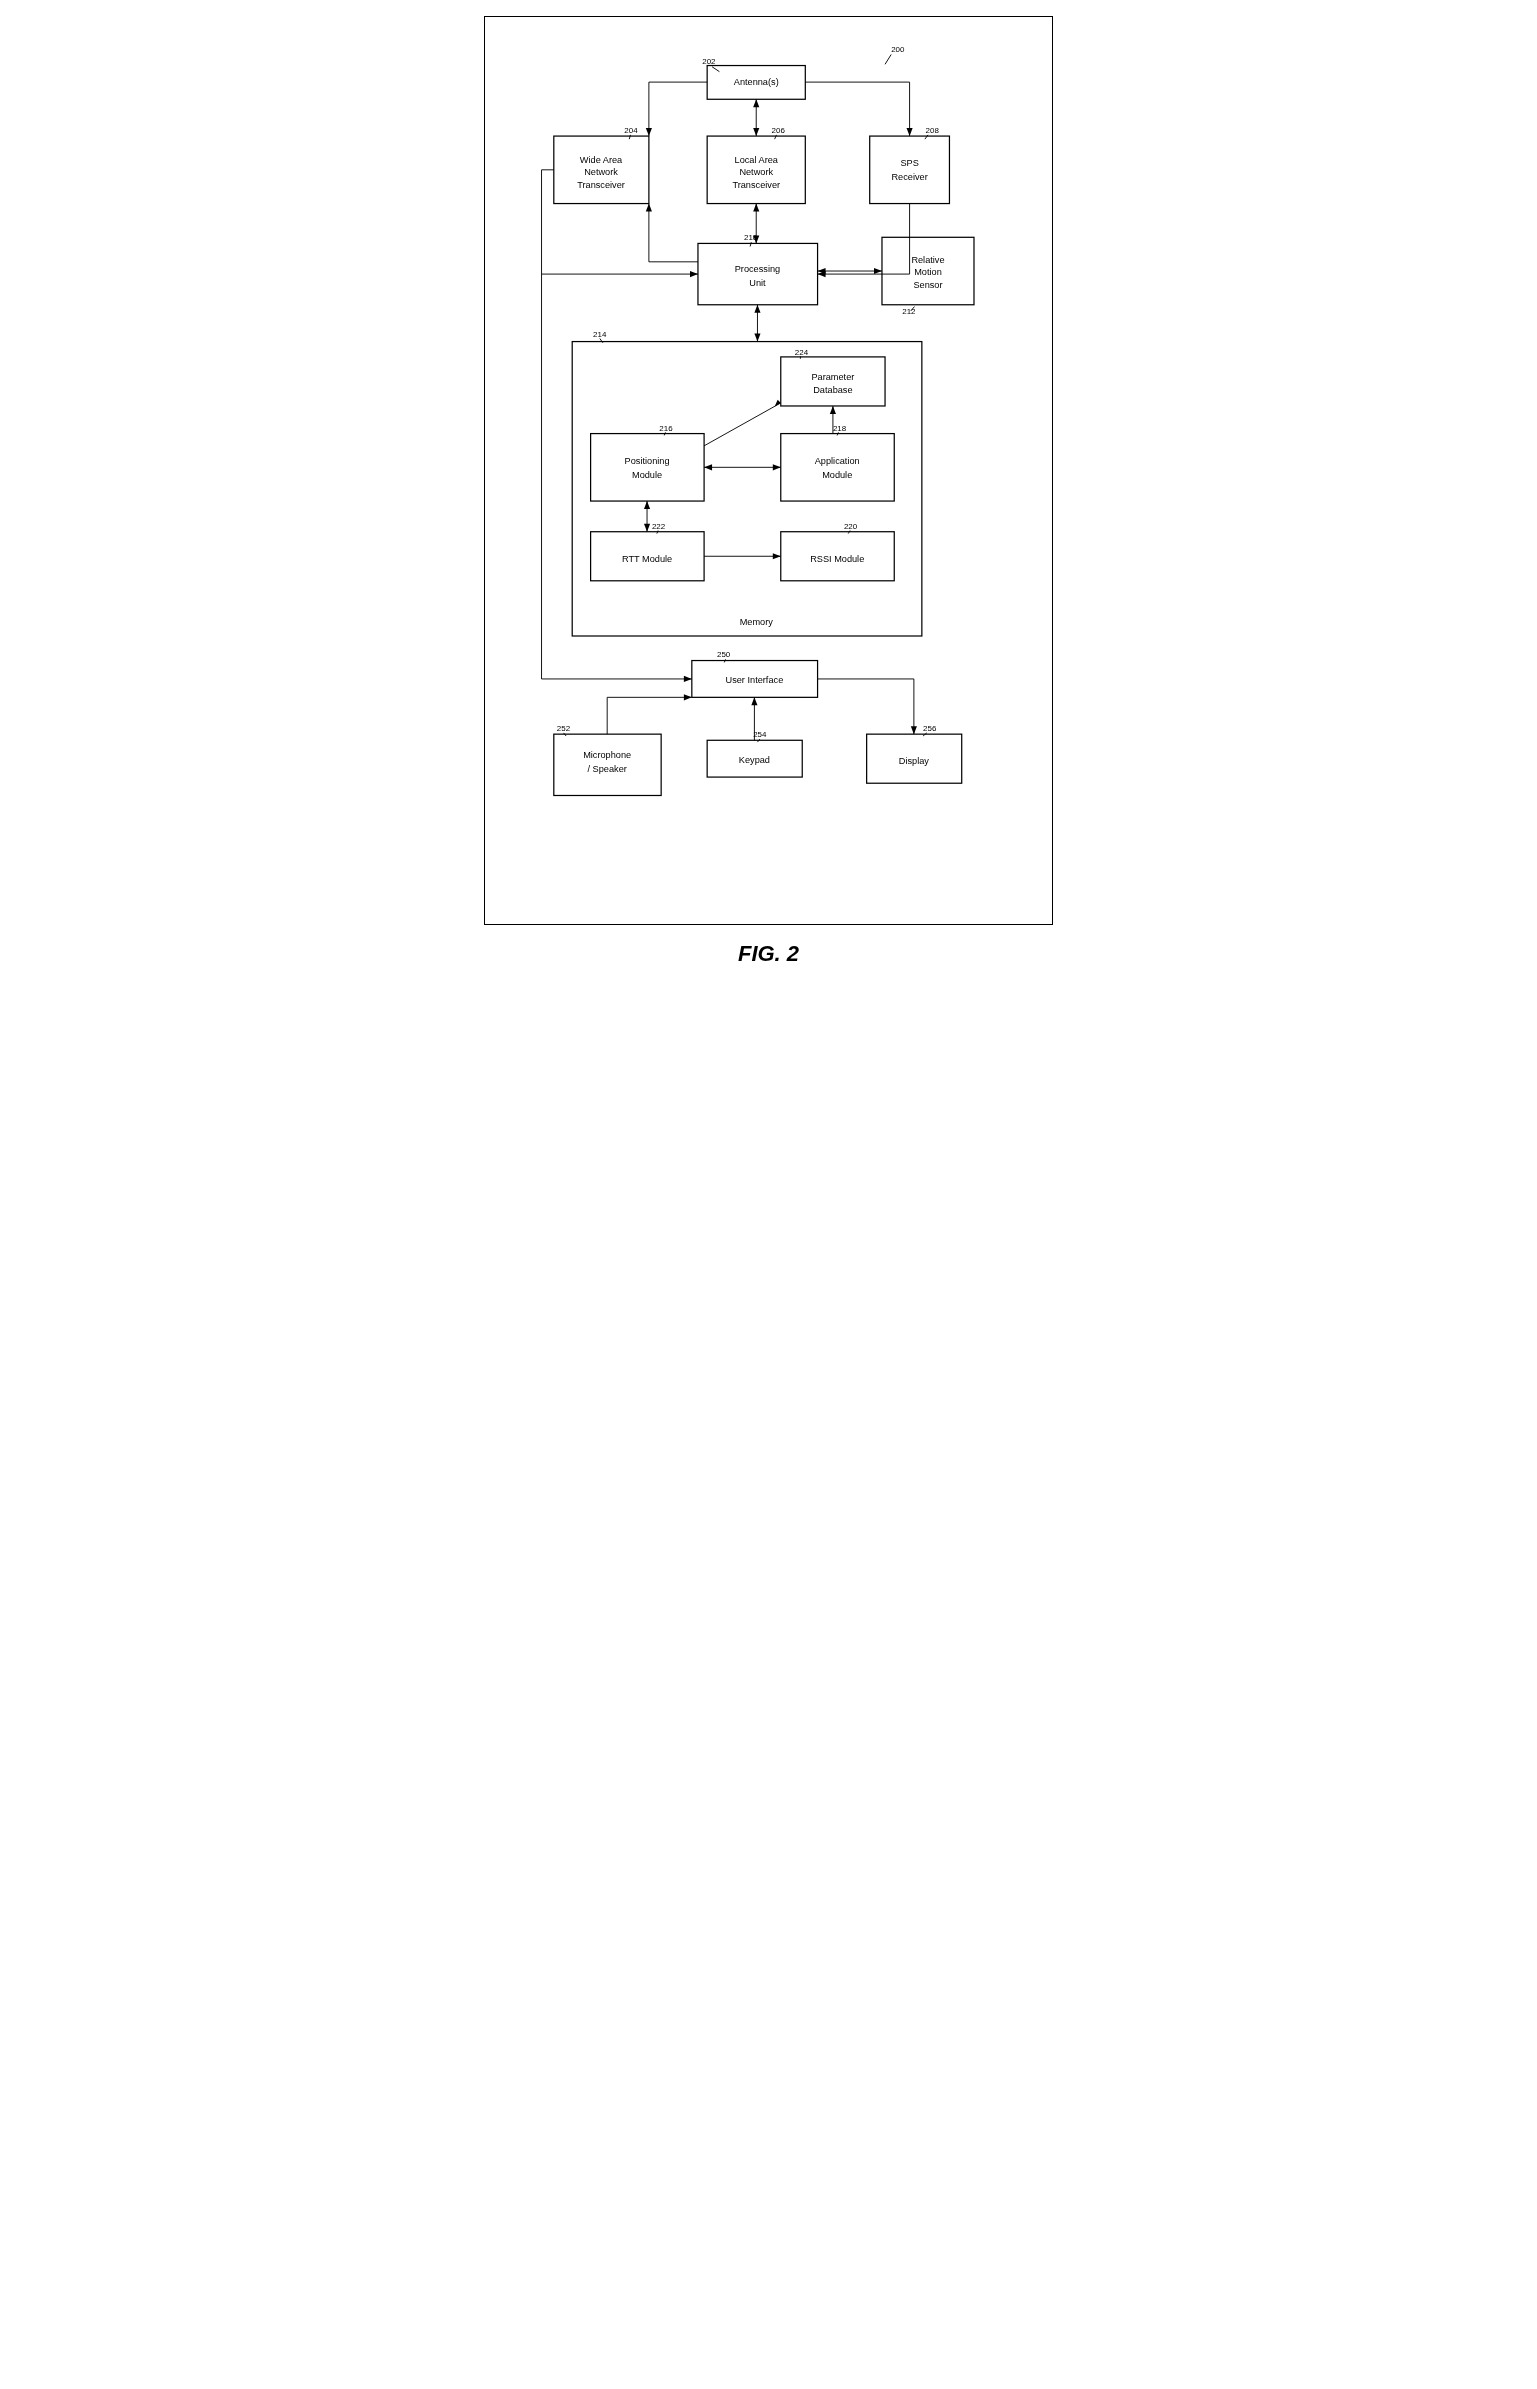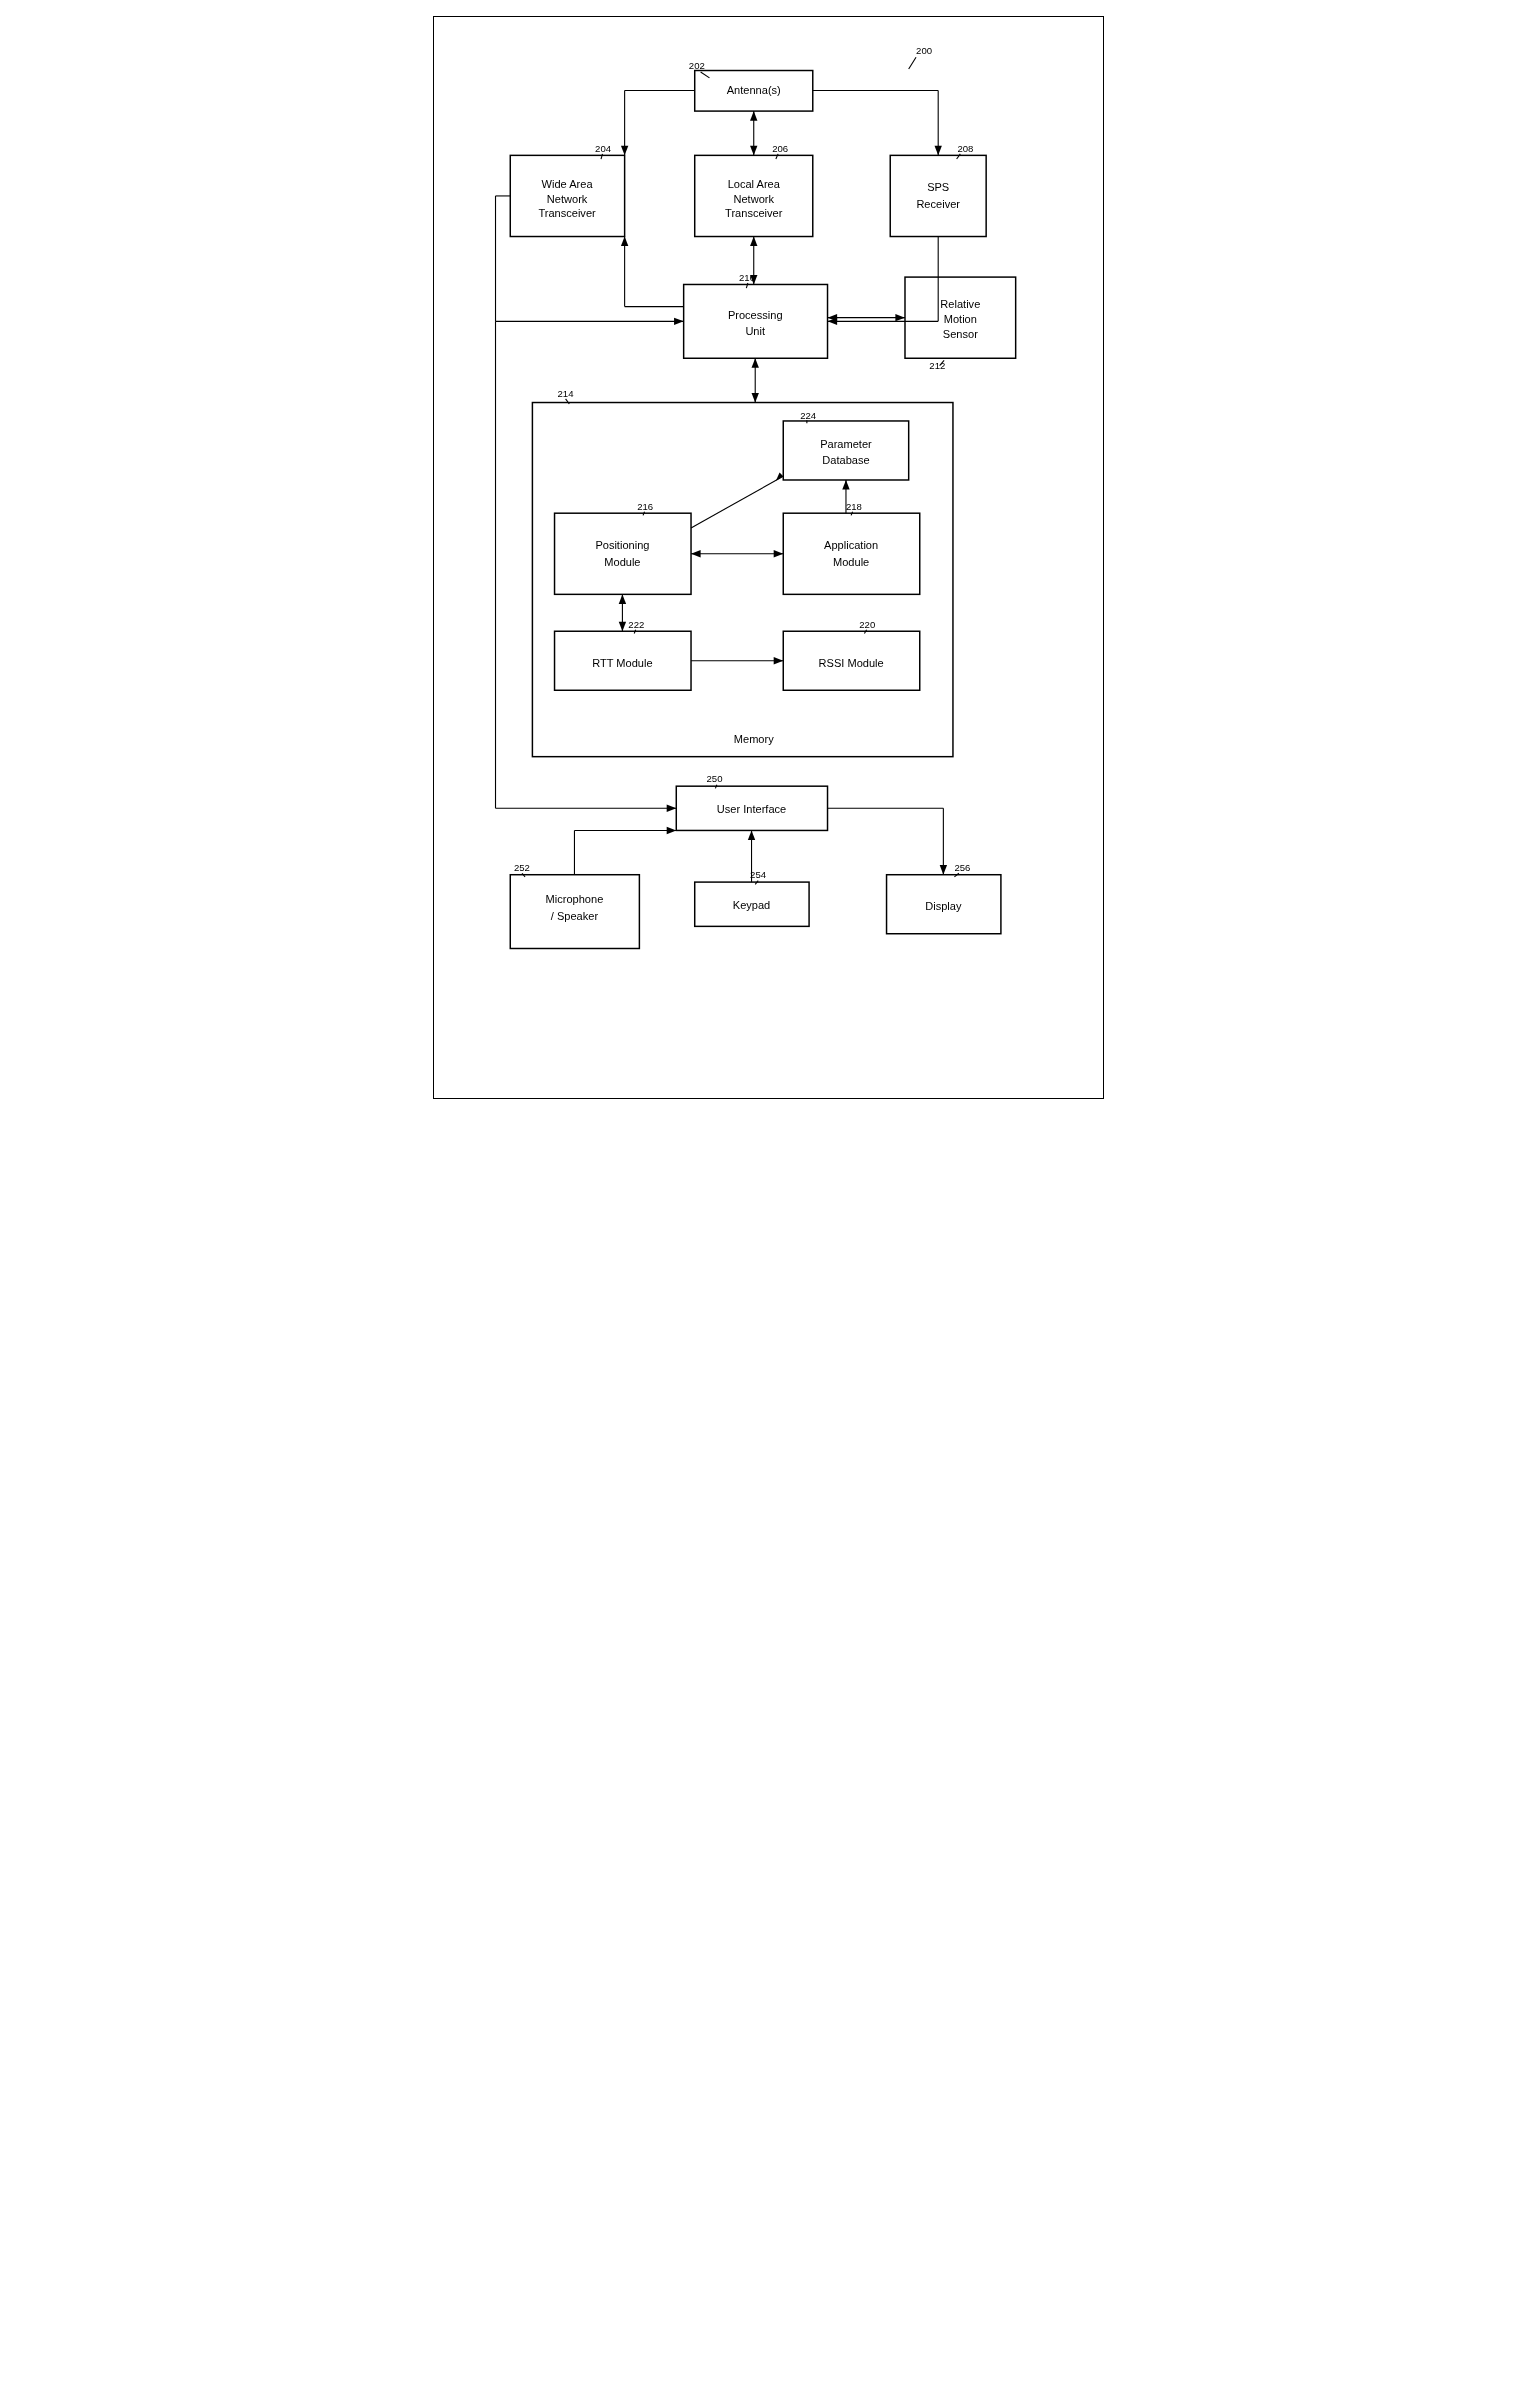--- a/index.html
+++ b/index.html
@@ -5,21 +5,21 @@
     * { box-sizing: border-box; margin: 0; padding: 0; }
     body {
       background: #fff;
       font-family: Arial, sans-serif;
       display: flex;
       justify-content: center;
       align-items: flex-start;
       padding: 16px;
     }
     .page-container {
-      width: 671px;
+      width: 569px;
       background: #fff;
     }
     .diagram-border {
       border: 1.6px solid #000;
       padding: 24px 32px;
       position: relative;
       margin-bottom: 16px;
     }
     .fig-label {
       text-align: center;
@@ -215,14 +215,15 @@
       <line x1="387" y1="1140" x2="387" y2="1070" stroke="#000" stroke-width="1.5"></line>
       <polygon points="387,1070 382,1083 392,1083" fill="#000"></polygon>
 
       <line x1="490" y1="1040" x2="647" y2="1040" stroke="#000" stroke-width="1.5"></line>
       <line x1="647" y1="1040" x2="647" y2="1130" stroke="#000" stroke-width="1.5"></line>
       <polygon points="647,1130 642,1117 652,1117" fill="#000"></polygon>
 
     </svg>
   </div>
 
+  <div class="fig-label">FIG. 2</div>
 </div>
 
 
 </body></html>

